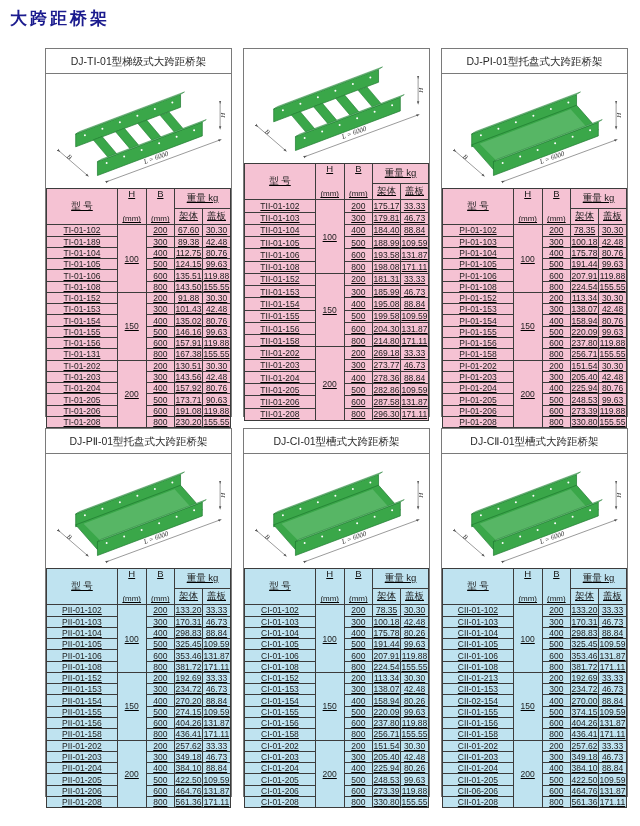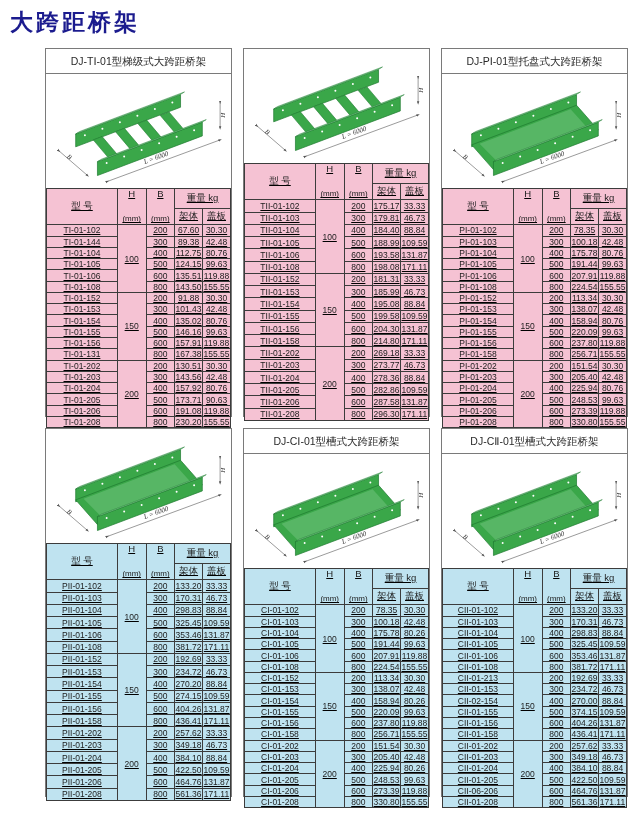--- a/index.html
+++ b/index.html
@@ -4,21 +4,21 @@
 <style>
   html,body { margin:0; padding:0; }
   body {
     width:640px; height:826px; position:relative;
     background:#ffffff;
     font-family:"Liberation Sans", sans-serif;
     overflow:hidden;
   }
   .page-title {
     position:absolute; left:10px; top:7px;
-    font-size:23px; font-weight:bold; letter-spacing:3px;
+    font-size:17px; font-weight:bold; letter-spacing:3px;
     color:var(--title-color,#1b1b8e);
   }
   .grid {
     position:absolute; left:45px; top:48px;
     display:grid;
     grid-template-columns:repeat(3,187px);
     column-gap:10px; row-gap:36px;gap:11px;
   }
   .panel {
     width:187px; height:369px;
@@ -128,21 +128,21 @@
           </thead>
           <tbody>
             <tr>
               <td class="c-model">TI-01-102</td>
               <td class="c-h" rowspan="6">100</td>
               <td>200</td>
               <td>67.60</td>
               <td>30.30</td>
             </tr>
             <tr>
-              <td class="c-model">TI-01-144</td>
+              <td class="c-model">TI-01-189</td>
               <td>300</td>
               <td>89.38</td>
               <td>42.48</td>
             </tr>
             <tr>
               <td class="c-model">TI-01-104</td>
               <td>400</td>
               <td>112.75</td>
               <td>80.76</td>
             </tr>
@@ -579,20 +579,21 @@
               <td class="c-model">PI-01-208</td>
               <td>800</td>
               <td>330.80</td>
               <td>155.55</td>
             </tr>
           </tbody>
         </table>
       </div>
   </div>
   <div class="panel cyan">
+    <div class="panel-title">DJ-PⅡ-01型托盘式大跨距桥架</div>
     <div class="drawing">
         <svg viewBox="0 0 187 114">
           <defs>
             <marker id="arr3" markerWidth="6" markerHeight="6" refX="3" refY="3" orient="auto">
               <path d="M0,1 L6,3 L0,5 z" fill="#555"></path>
             </marker>
           </defs>
           <polygon points="30,60 136,20 136,33 30,73" fill="#3aa749" stroke="#1e7a30" stroke-width="0.7"></polygon>
           <polygon points="30,60 136,20 140,17.5 34,57.5" fill="#8fd59c" stroke="#1e7a30" stroke-width="0.5"></polygon>
           <polygon points="30,71 136,31 158,56 52,96" fill="#3aa749" stroke="#1e7a30" stroke-width="0.7"></polygon>

